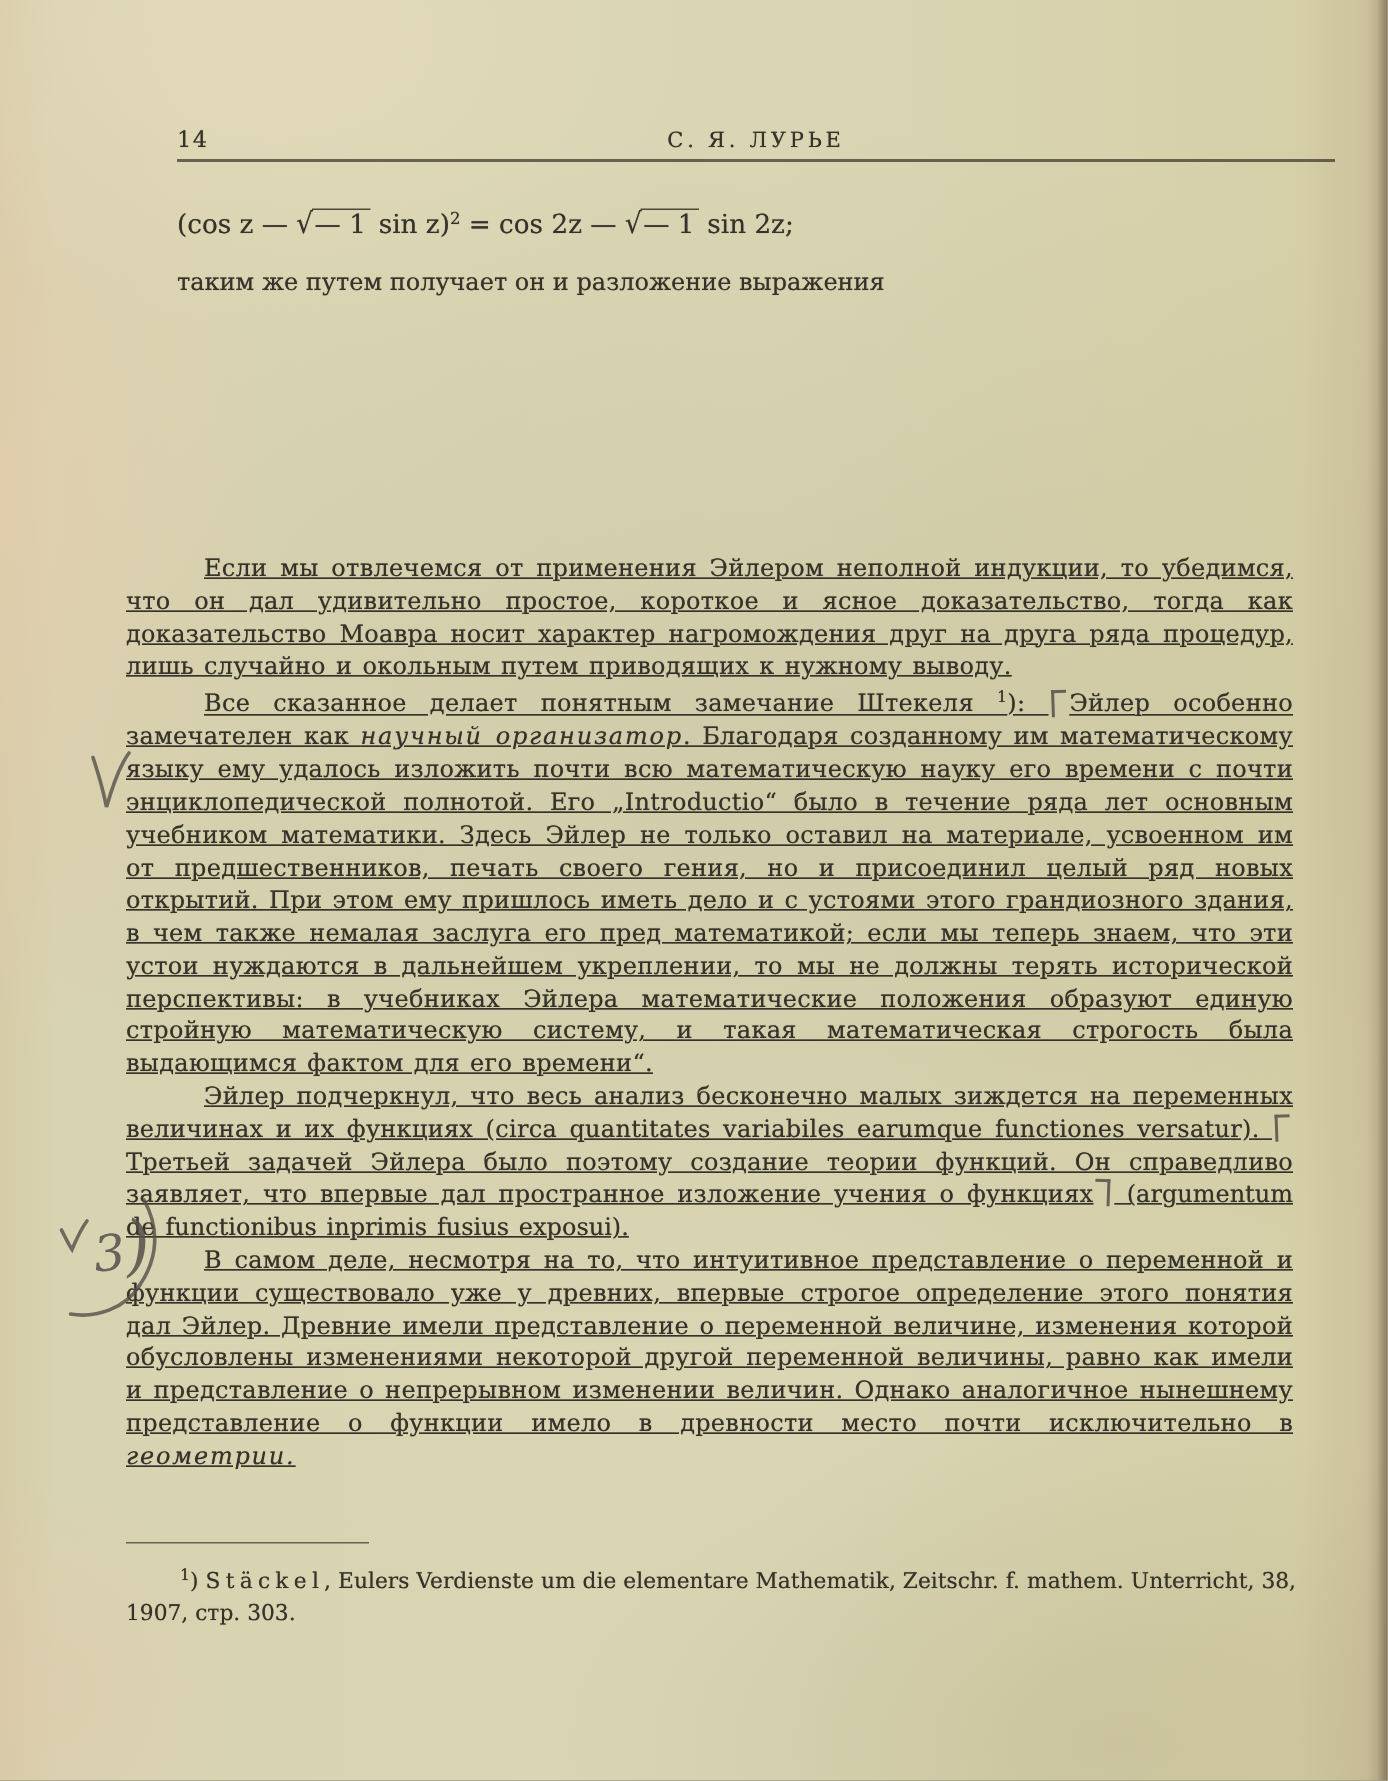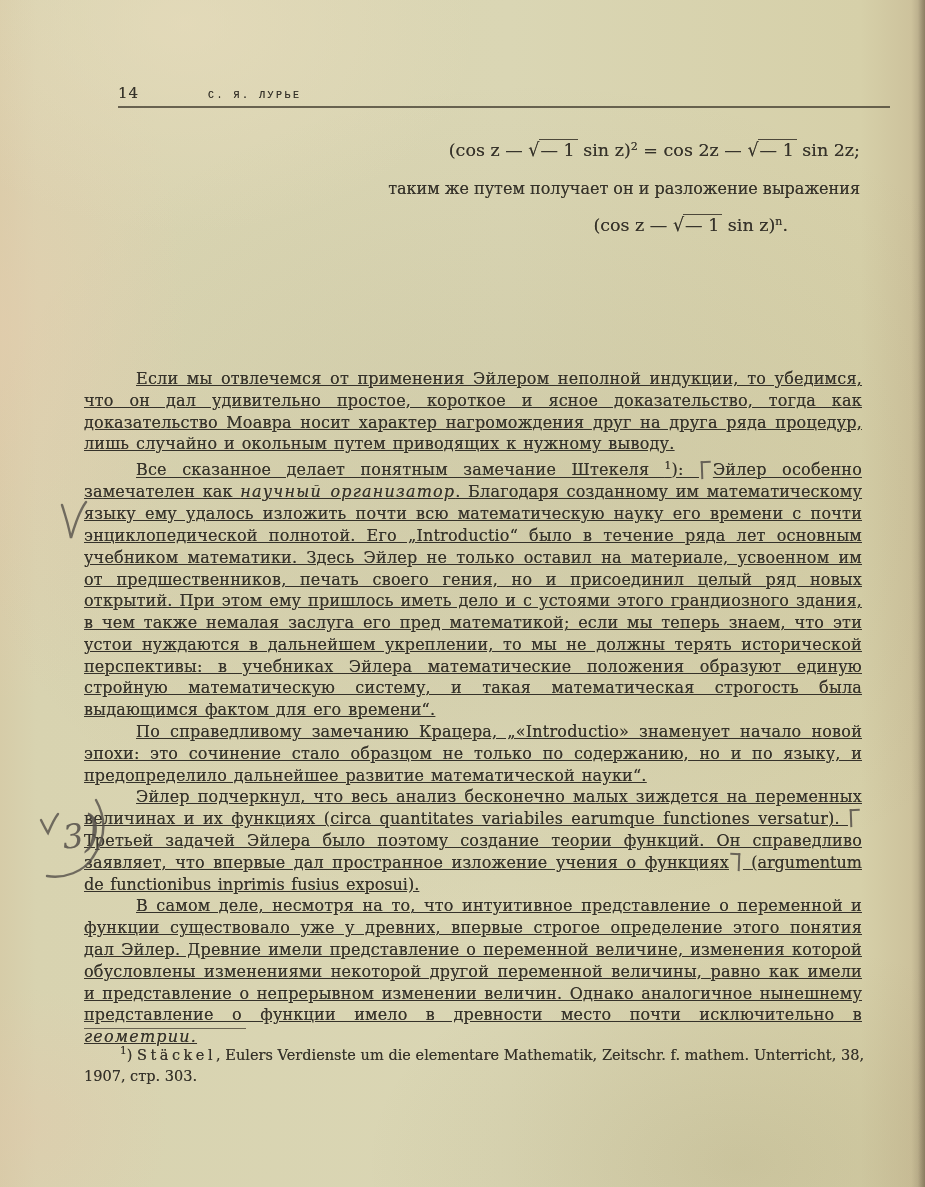--- a/index.html
+++ b/index.html
@@ -16,31 +16,31 @@
       linear-gradient(90deg, #d6cca8 0%, #d8d3b0 4%, #dad6b4 55%, #d6d0a9 93%, #cdc29c 98.5%, #ac9f80 100%),
       #d8d3ae;
   }
   .scan::after{content:"";position:absolute;right:0;top:0;bottom:0;width:7px;
     background:linear-gradient(90deg, transparent, rgba(88,74,52,.38));pointer-events:none;}
   .ink{text-shadow:0 0 .5px rgba(52,46,36,.65);}
   
   .runhead{position:absolute;left:118px;top:84px;width:772px;display:flex;align-items:baseline;
     border-bottom:2px solid rgba(58,52,40,.72);padding-bottom:4px;font-size:15px;}
   .pgnum{width:90px;letter-spacing:1px;}
-  .rh-title{flex:1;text-align:left;letter-spacing:2.5px;font-size:10px;font-family:Liberation Mono, monospace;}
+  .rh-title{flex:1;text-align:center;letter-spacing:2.5px;font-size:14px;}
   .rh-spacer{width:90px;}
   
   .topsec{position:absolute;left:118px;top:128px;width:742px;font-size:16px;line-height:22px;}
   .lead-word{margin:0;}
-  .formula{margin:0;text-align:right;font-size:17.5px;padding:11px 0 10px 0;}
+  .formula{margin:0;text-align:left;font-size:17.5px;padding:11px 0 10px 0;}
   .formula.narrow{transform:translateX(-72px);}
   .radicand{border-top:1.6px solid rgba(52,47,38,.85);padding:0 3px 0 2px;}
   .sqrt{display:inline-block;transform:scaleY(1.08);margin-right:-1px;}
   .fsup{font-size:11px;position:relative;top:-6px;}
-  .mid-line{margin:0;padding:4px 0 3px 0;text-align:right;}
+  .mid-line{margin:0;padding:4px 0 3px 0;}
   
   .bodysec{position:absolute;left:84px;top:368px;width:778px;font-size:16px;line-height:21.8px;
     text-align:justify;letter-spacing:.2px;word-spacing:1.5px;text-decoration:underline;}
   .bodysec p{margin:0;text-indent:52px;}
   .em-sp{font-style:italic;letter-spacing:1.2px;}
   .latin{letter-spacing:0;}
   sup.fn{font-size:10.5px;}
   .pmark-open,.pmark-close{display:inline-block;width:8px;height:16px;vertical-align:-3px;opacity:.85;}
   .pmark-open{border-left:2.2px solid #55504a;border-top:2.2px solid #55504a;margin:0 2px 0 2px;transform:rotate(-2deg);}
   .pmark-close{border-right:2.2px solid #55504a;border-top:2.2px solid #55504a;margin:0 3px 0 1px;transform:rotate(2deg);}
@@ -67,29 +67,27 @@
   </div>
 
   <div class="topsec ink">
 
     <p class="formula"><span>(cos z — </span><span class="sqrt">√</span><span class="radicand">— 1</span><span> sin z)</span><span class="fsup">2</span><span> = cos 2z — </span><span class="sqrt">√</span><span class="radicand">— 1</span><span> sin 2z;</span></p>
 
     <p class="mid-line">таким же путем получает он и разложение выражения</p>
 
 
 
-    <p class="formula narrow"><span>(cos z — </span><span class="sqrt">√</span><span class="radicand">— 1</span><span> sin z)</span><span class="fsup">n</span><span>.</span></p>
   </div>
 
   <div class="bodysec ink">
     <p>Если мы отвлечемся от применения Эйлером неполной индукции, то убедимся, что он дал удивительно простое, короткое и ясное доказательство, тогда как доказательство Моавра носит характер нагромождения друг на друга ряда процедур, лишь случайно и окольным путем приводящих к нужному выводу.</p>
 
     <p><span>Все сказанное делает понятным замечание Штекеля </span><sup class="fn">1</sup><span>): </span><span class="pmark-open"></span><span>Эйлер особенно замечателен как </span><span class="em-sp">научный организатор</span><span>. Благодаря созданному им математическому языку ему удалось изложить почти всю математическую науку его времени с почти энциклопедической полнотой. Его „Introductio“ было в течение ряда лет основным учебником математики. Здесь Эйлер не только оставил на материале, усвоенном им от предшественников, печать своего гения, но и присоединил целый ряд новых открытий. При этом ему пришлось иметь дело и с устоями этого грандиозного здания, в чем также немалая заслуга его пред математикой; если мы теперь знаем, что эти устои нуждаются в дальнейшем укреплении, то мы не должны терять исторической перспективы: в учебниках Эйлера математические положения образуют единую стройную математическую систему, и такая математическая строгость была выдающимся фактом для его времени“.</span></p>
 
-    <p>По справедливому замечанию Крацера, „«Introductio» знаменует начало новой эпохи: это сочинение стало образцом не только по содержанию, но и по языку, и предопределило дальнейшее развитие математической науки“.</p>
 
     <p><span>Эйлер подчеркнул, что весь анализ бесконечно малых зиждется на переменных величинах и их функциях (circa quantitates variabiles earumque functiones versatur). </span><span class="pmark-open"></span><span>Третьей задачей Эйлера было поэтому создание теории функций. Он справедливо заявляет, что впервые дал пространное изложение учения о функциях</span><span class="pmark-close"></span><span class="latin"> (argumentum de functionibus inprimis fusius exposui).</span></p>
 
     <p><span>В самом деле, несмотря на то, что интуитивное представление о переменной и функции существовало уже у древних, впервые строгое определение этого понятия дал Эйлер. Древние имели представление о переменной величине, изменения которой обусловлены изменениями некоторой другой переменной величины, равно как имели и представление о непрерывном изменении величин. Однако аналогичное нынешнему представление о функции имело в древности место почти исключительно в </span><span class="em-sp">геометрии.</span></p>
   </div>
 
   <div class="fnsep"></div>
   <div class="footnote ink"><span class="indent"></span><sup class="fn">1</sup><span>) </span><span class="sperr">Stäckel</span><span>, Eulers Verdienste  um die elementare Mathematik, Zeitschr. f. mathem. Unterricht, 38, 1907, стр. 303.</span></div>
 
   <div class="margin-note"><span>3</span><span class="np">)</span></div>

